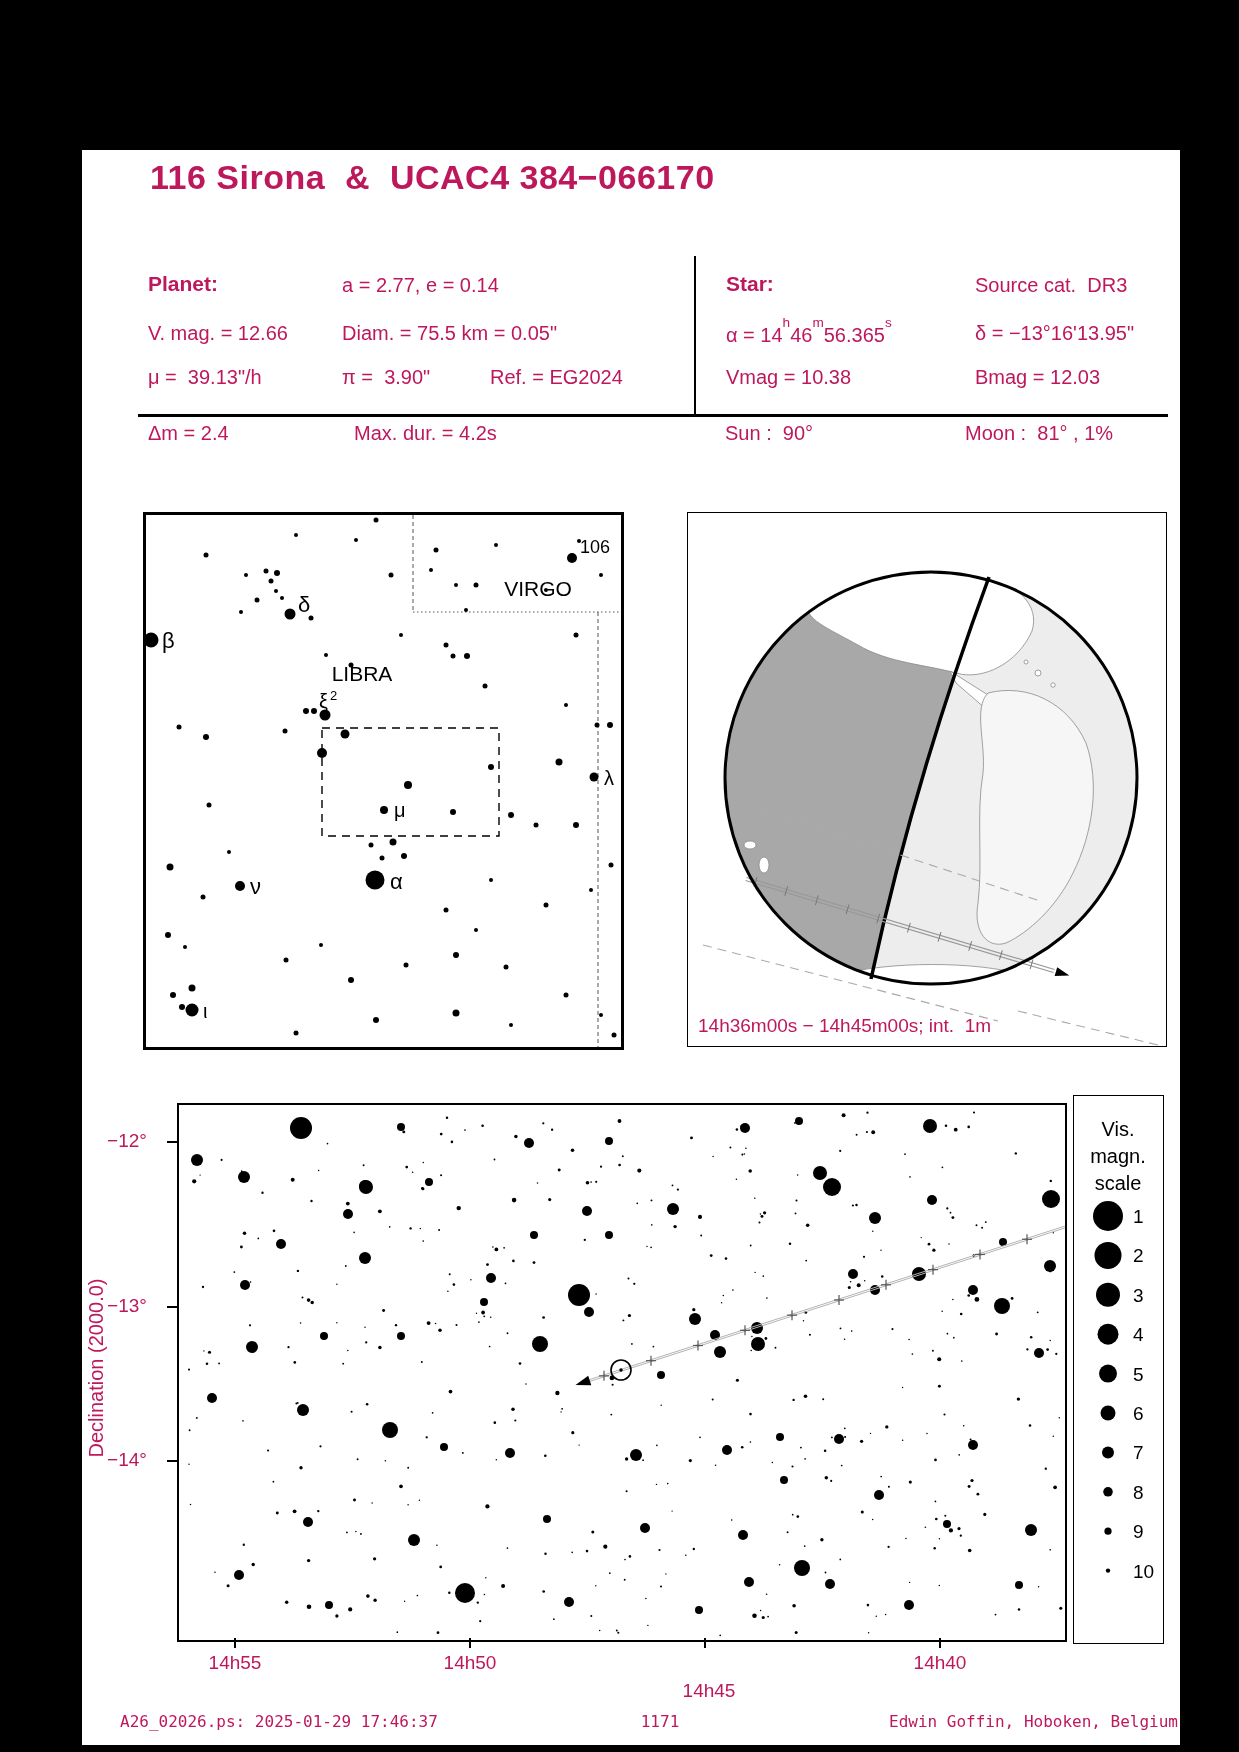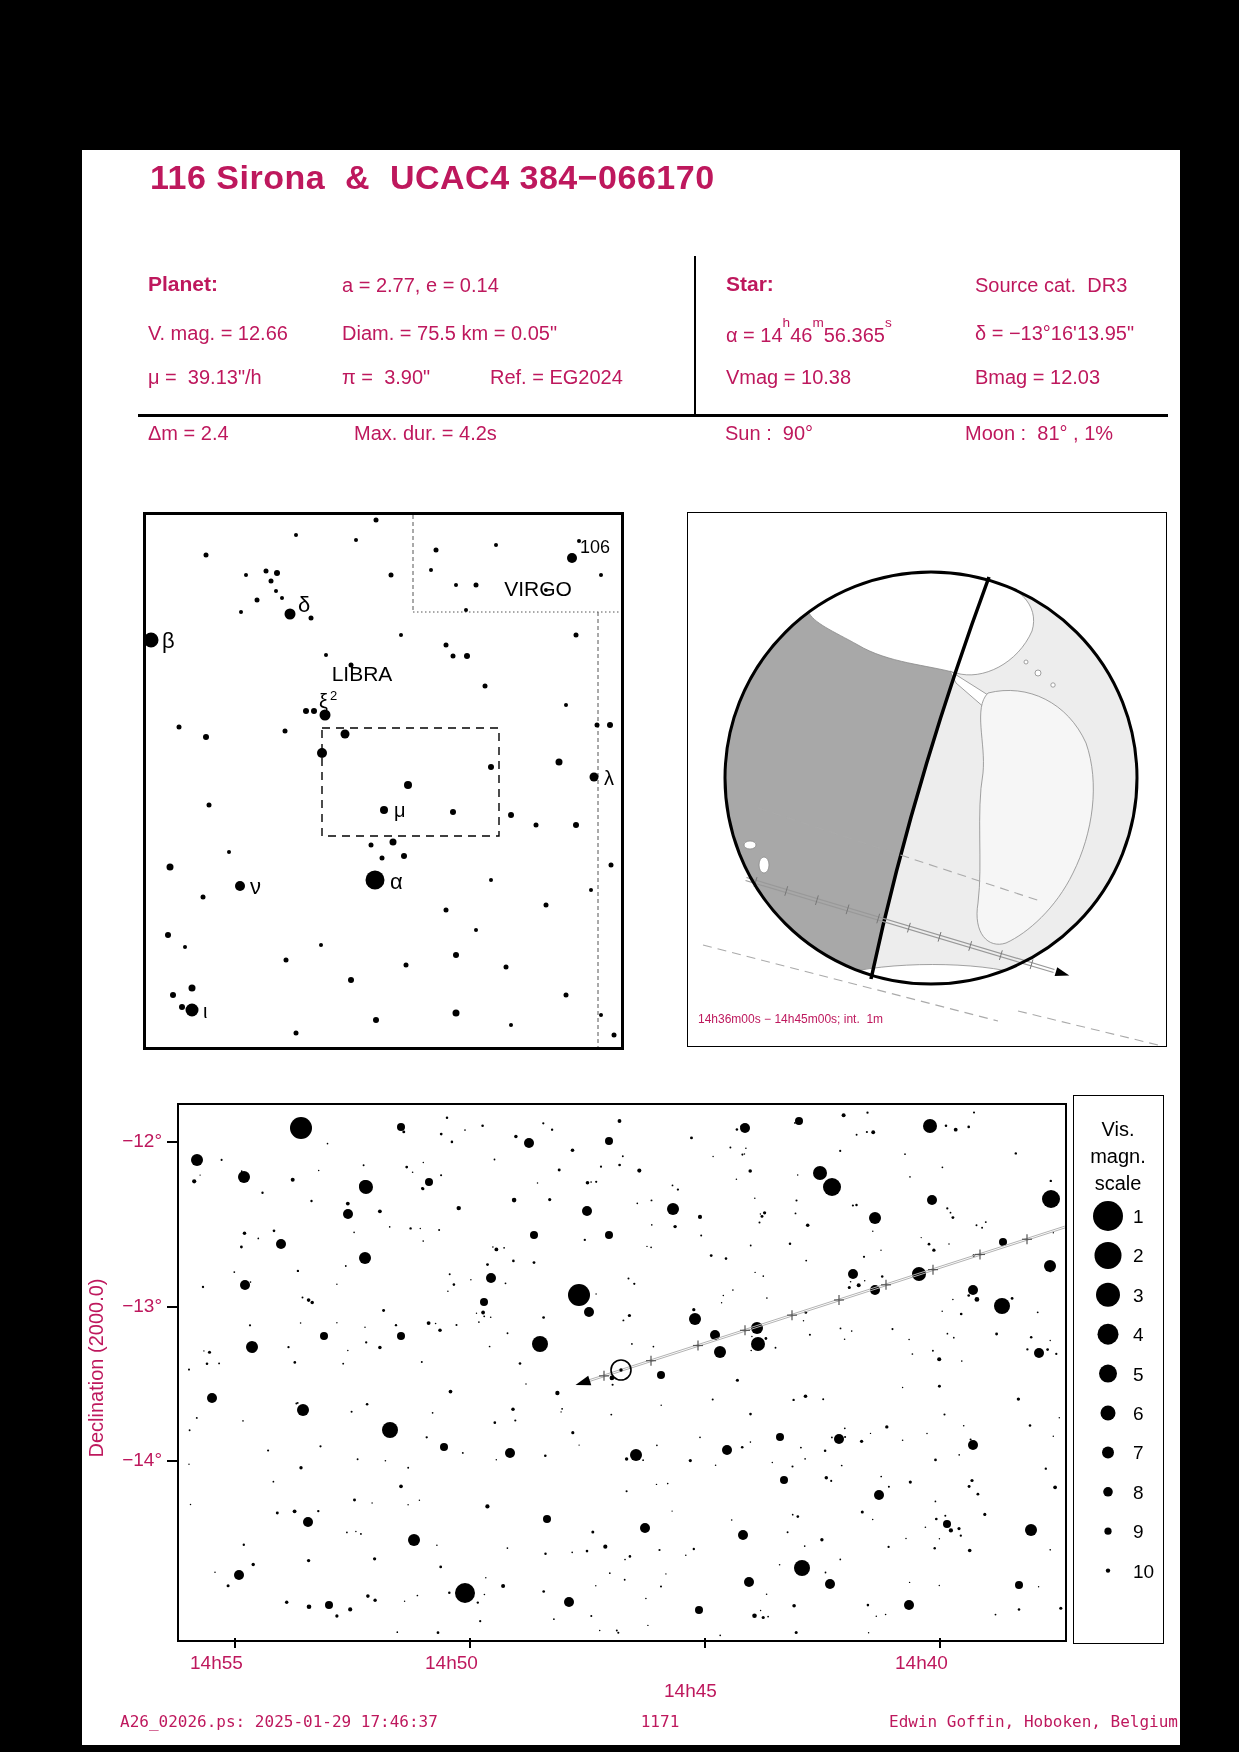--- a/index.html
+++ b/index.html
@@ -11,24 +11,24 @@
   .date{left:95px;top:52px;font-size:26px;}
   sup.u{font-size:0.68em;position:relative;top:-0.5em;}
   .cell{font-size:20px;}
   .bold{font-weight:bold;font-size:21px;}
   .rule{left:56px;top:264px;width:1030px;height:2.5px;background:#000;}
   .divider{left:612px;top:106px;width:2px;height:160px;background:#000;}
   .panel{left:37px;top:362px;width:475px;height:532px;border:3px solid #000;margin-left:24px;}
   .panel2{left:605px;top:362px;width:478px;height:533px;border:1.5px solid #000;}
   .bchart{left:95px;top:953px;width:886px;height:535px;border:2px solid #000;}
   .legendbox{left:991px;top:945px;width:89px;height:547px;border:1.5px solid #000;}
-  .caption{position:absolute;left:10px;bottom:20px;font-size:12px;}
+  .caption{position:absolute;left:10px;bottom:9px;font-size:19px;}
   svg{display:block;}
-  .ticklabel{position:absolute;font-size:19px;width:90px;}
-  .declabel{position:absolute;font-size:19px;text-align:right;width:70px;}
+  .ticklabel{position:absolute;font-size:19px;text-align:center;width:90px;}
+  .declabel{position:absolute;font-size:19px;text-align:center;width:70px;}
   .axis-x{left:338px;top:1530px;width:400px;text-align:center;font-size:20px;}
   .axis-y{left:-135px;top:1206px;width:300px;height:24px;text-align:center;font-size:20px;
     transform:rotate(-90deg);}
   .tickmark{position:absolute;background:#000;}
   .footer{font-size:16px;font-family:"DejaVu Sans Mono","Liberation Mono",monospace;}
   .f-left{left:38px;top:1562px;}
   .f-center{left:478px;top:1562px;width:200px;text-align:center;}
   .f-right{left:696px;top:1562px;width:400px;text-align:right;}
 </style>
 </head>

